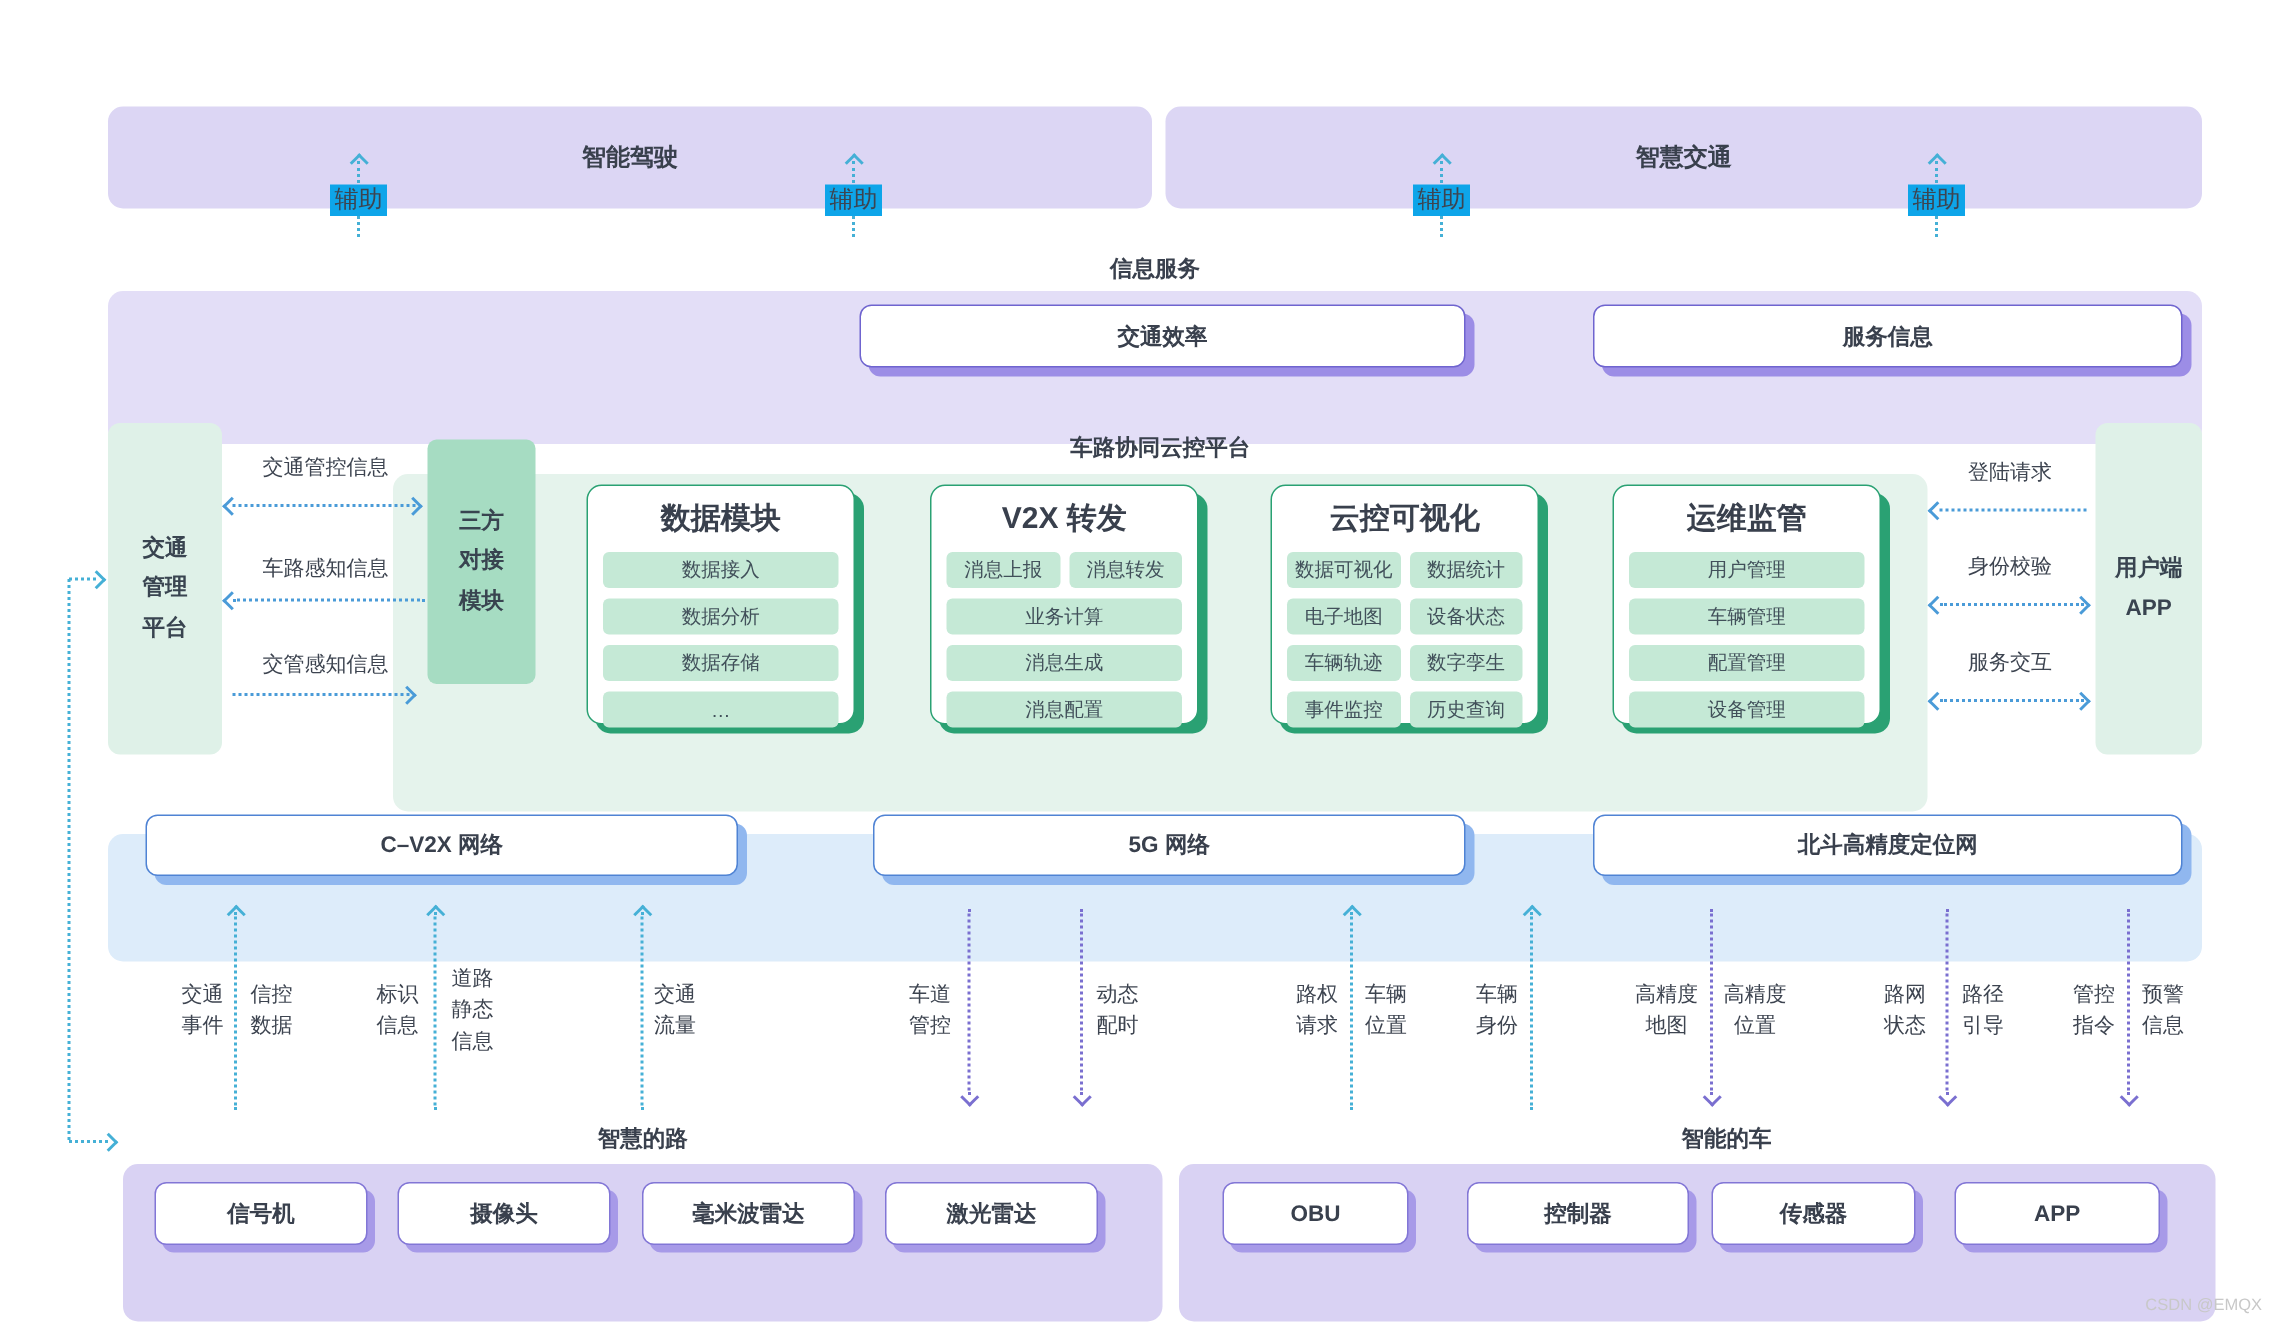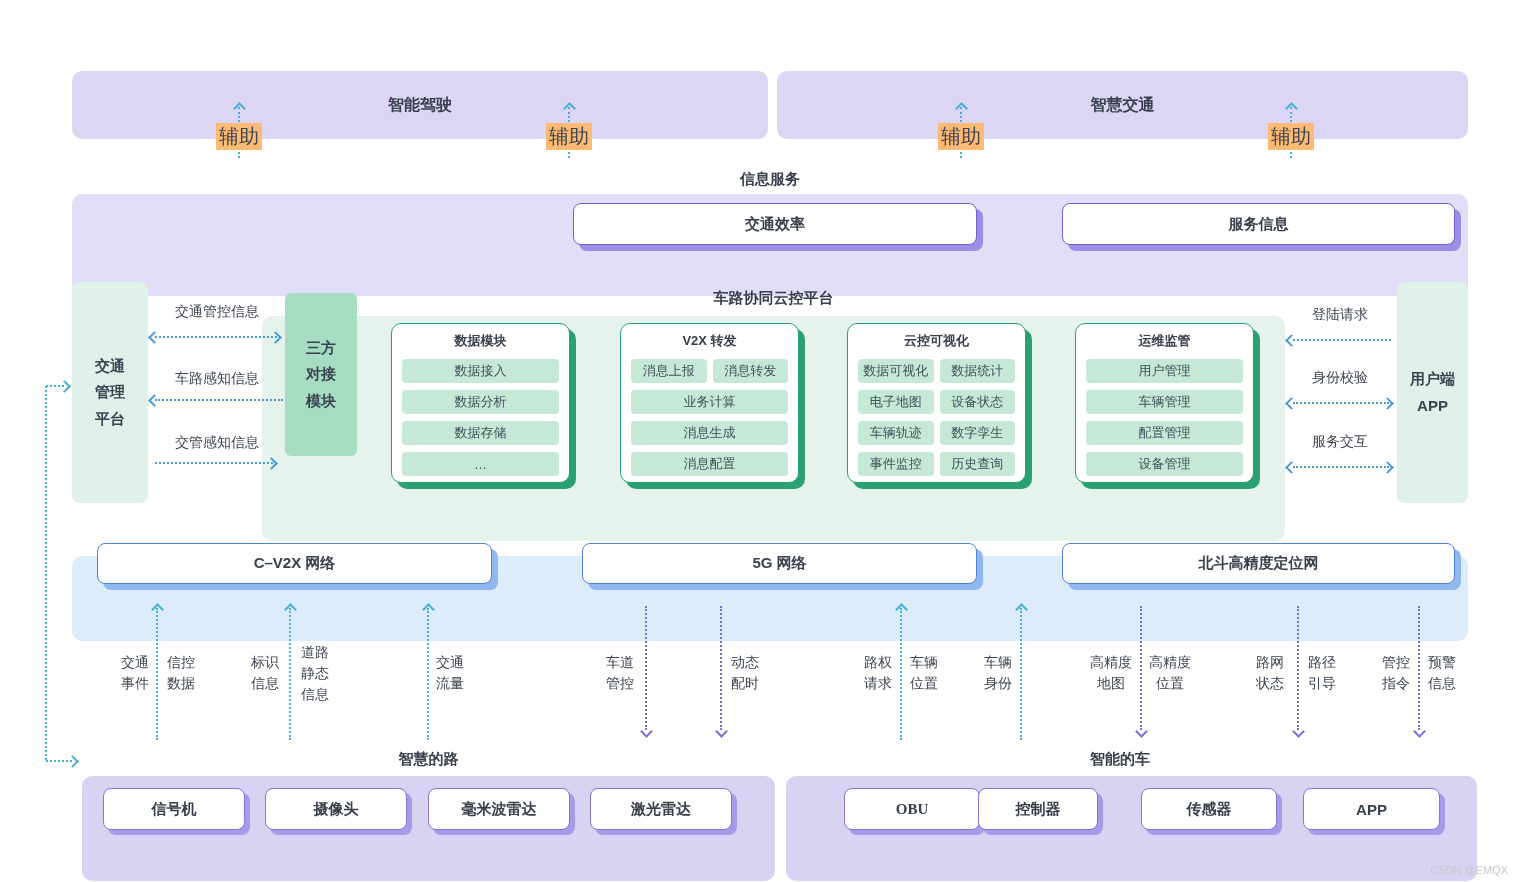--- a/index.html
+++ b/index.html
@@ -22,35 +22,35 @@
         font-size:15px;font-weight:bold;color:#39404d;box-sizing:border-box;}
   .wbox.p{border:1.5px solid #6f64cf;box-shadow:6px 6px 0 #9c8de6;}
   .wbox.bl{border:1.5px solid #4f83d4;box-shadow:6px 6px 0 #90b7ef;}
   .wbox.p2{border:1.5px solid #8276d6;box-shadow:5px 5px 0 #a79ae8;}
   .gbox{position:absolute;background:#dff1e8;border-radius:8px;display:flex;align-items:center;justify-content:center;
         font-size:15px;font-weight:bold;color:#394450;text-align:center;white-space:pre-line;line-height:1.75;}
   .gbox.module{background:#a6dcc2;border-radius:6px;}
   .card{position:absolute;top:323px;width:179px;height:160px;background:#fff;border:1.5px solid #2aa173;
         border-radius:10px;box-shadow:6px 6px 0 #2aa173;box-sizing:border-box;padding:6px 10px 8px;
         display:flex;flex-direction:column;}
-  .card-title{text-align:center;font-weight:bold;font-size:13px;color:#39404d;margin:2px 0 9px;}
+  .card-title{text-align:center;font-weight:bold;font-size:20px;color:#39404d;margin:2px 0 9px;}
   .prow{display:flex;gap:6px;margin-bottom:7px;}
   .pill{flex:1;background:#c5e9d6;border-radius:4px;height:24px;display:flex;align-items:center;justify-content:center;
         font-size:13px;color:#41505a;}
   .vline{position:absolute;width:0;border-left:2px dotted;}
   .hline{position:absolute;height:0;border-top:2px dotted;}
   .chev{position:absolute;width:7px;height:7px;}
   .chev.up{border-top:2px solid;border-left:2px solid;transform:rotate(45deg);}
   .chev.down{border-bottom:2px solid;border-right:2px solid;transform:rotate(45deg);}
   .chev.left{border-bottom:2px solid;border-left:2px solid;transform:rotate(45deg);}
   .chev.right{border-top:2px solid;border-right:2px solid;transform:rotate(45deg);}
   .lbl{position:absolute;font-size:14px;color:#3d4450;text-align:center;}
   .lbl.centerx{transform:translateX(-50%);}
   .lbl.pre{white-space:pre-line;line-height:1.5;transform:translate(-50%,-50%);}
-  .assist{position:absolute;font-size:20px;color:#3d4450;background:#fdba74;padding:0 3px;transform:translateX(-50%);}
+  .assist{position:absolute;font-size:16px;color:#3d4450;background:#0ea5e9;padding:0 3px;transform:translateX(-50%);}
   .wm{position:absolute;right:12px;bottom:6px;font-size:11px;color:#c8c8c8;}
 </style>
 </head>
 <body>
 
 <div class="stage">
 
   <div class="band bg-purple center-flex" style="left:72px;top:35px;width:696px;height:68px;">
     <span class="big-label">智能驾驶</span>
   </div>
@@ -276,25 +276,25 @@
     <span>摄像头</span>
   </div>
   <div class="wbox p2" style="left:428px;top:788px;width:142px;height:42px;">
     <span>毫米波雷达</span>
   </div>
   <div class="wbox p2" style="left:590px;top:788px;width:142px;height:42px;font-family:Liberation Serif, serif;">
     <span>激光雷达</span>
   </div>
 
   <div class="band bg-lav" style="left:786px;top:740px;width:691px;height:105px;"></div>
-  <div class="band-title" style="left:755px;top:750px;width:730px;">智能的车</div>
-  <div class="wbox p2" style="left:844px;top:788px;width:136px;height:42px;font-family:Liberation Serif, serif;">
+  <div class="band-title" style="left:786px;top:750px;width:730px;">智能的车</div>
+  <div class="wbox p2" style="left:815px;top:788px;width:124px;height:42px;">
     <span>OBU</span>
   </div>
-  <div class="wbox p2" style="left:978px;top:788px;width:120px;height:42px;">
+  <div class="wbox p2" style="left:978px;top:788px;width:148px;height:42px;">
     <span>控制器</span>
   </div>
   <div class="wbox p2" style="left:1141px;top:788px;width:136px;height:42px;">
     <span>传感器</span>
   </div>
   <div class="wbox p2" style="left:1303px;top:788px;width:137px;height:42px;">
     <span>APP</span>
   </div>
 
   <div class="vline t" style="left:45px;top:386px;height:374px;"></div>

